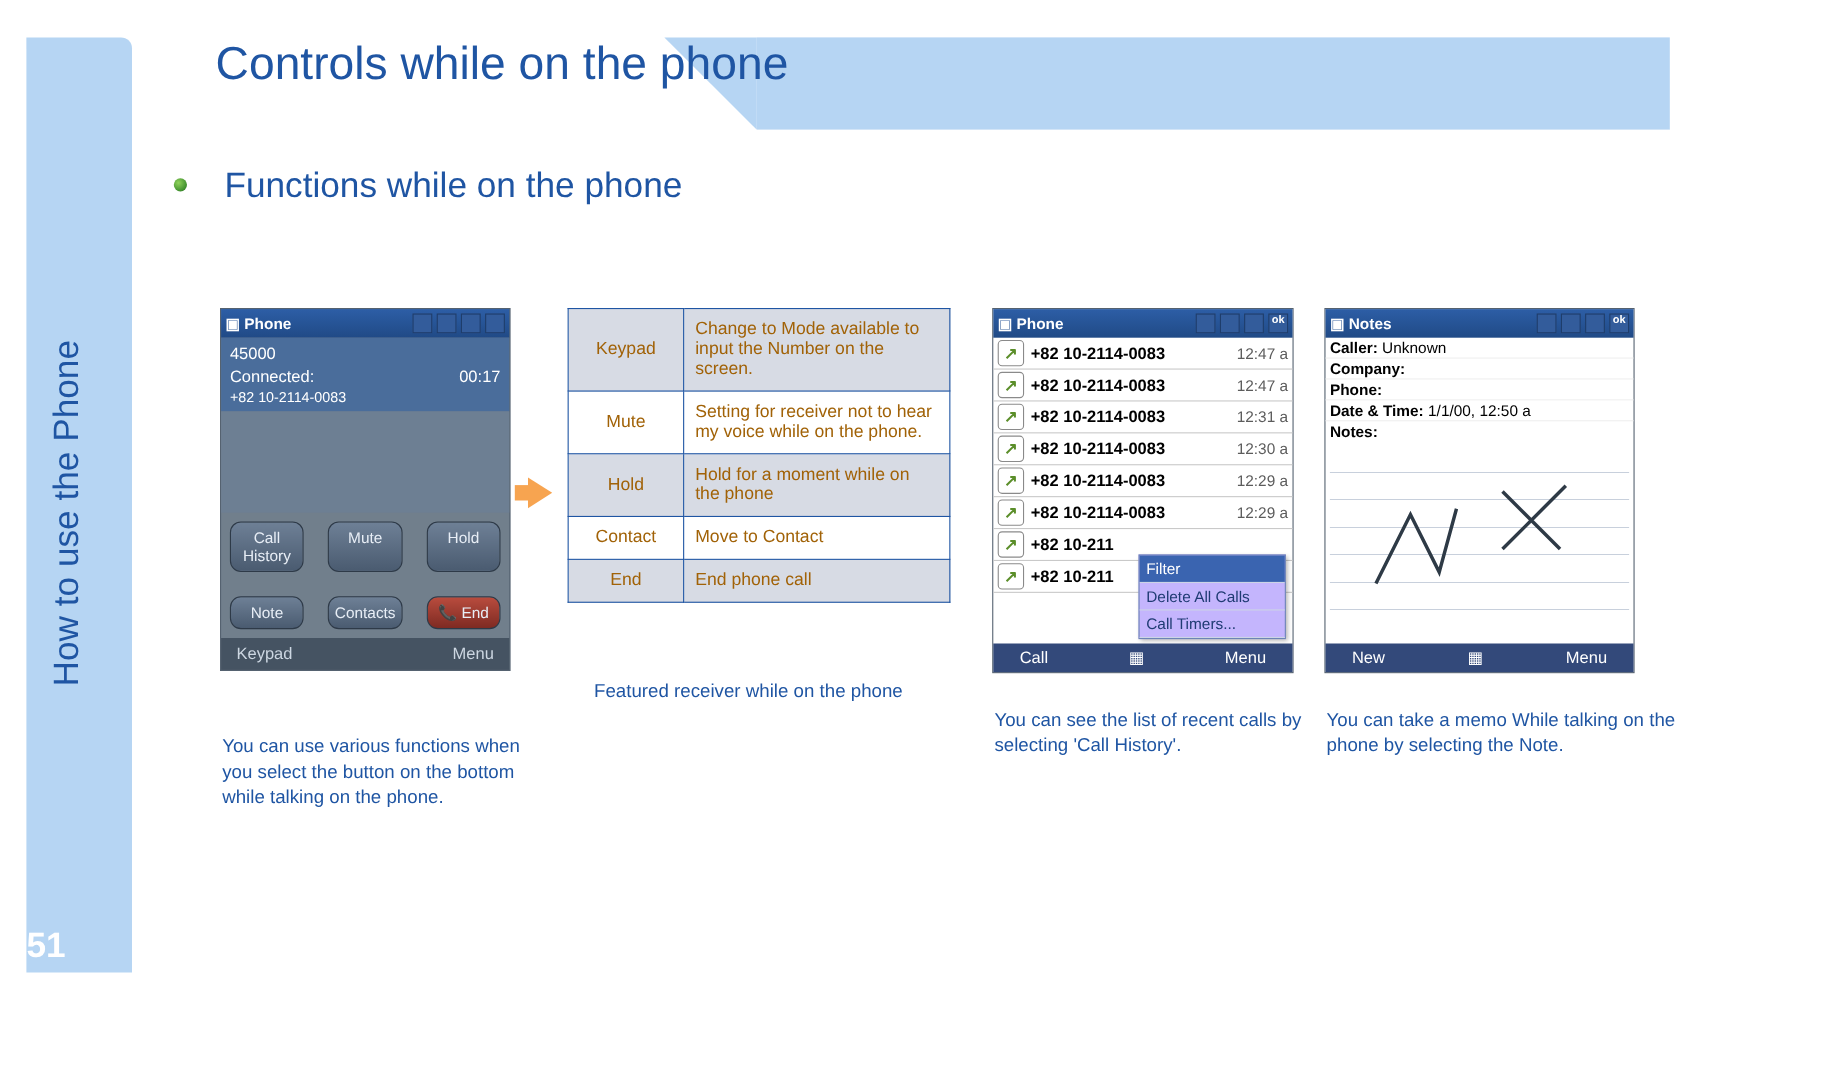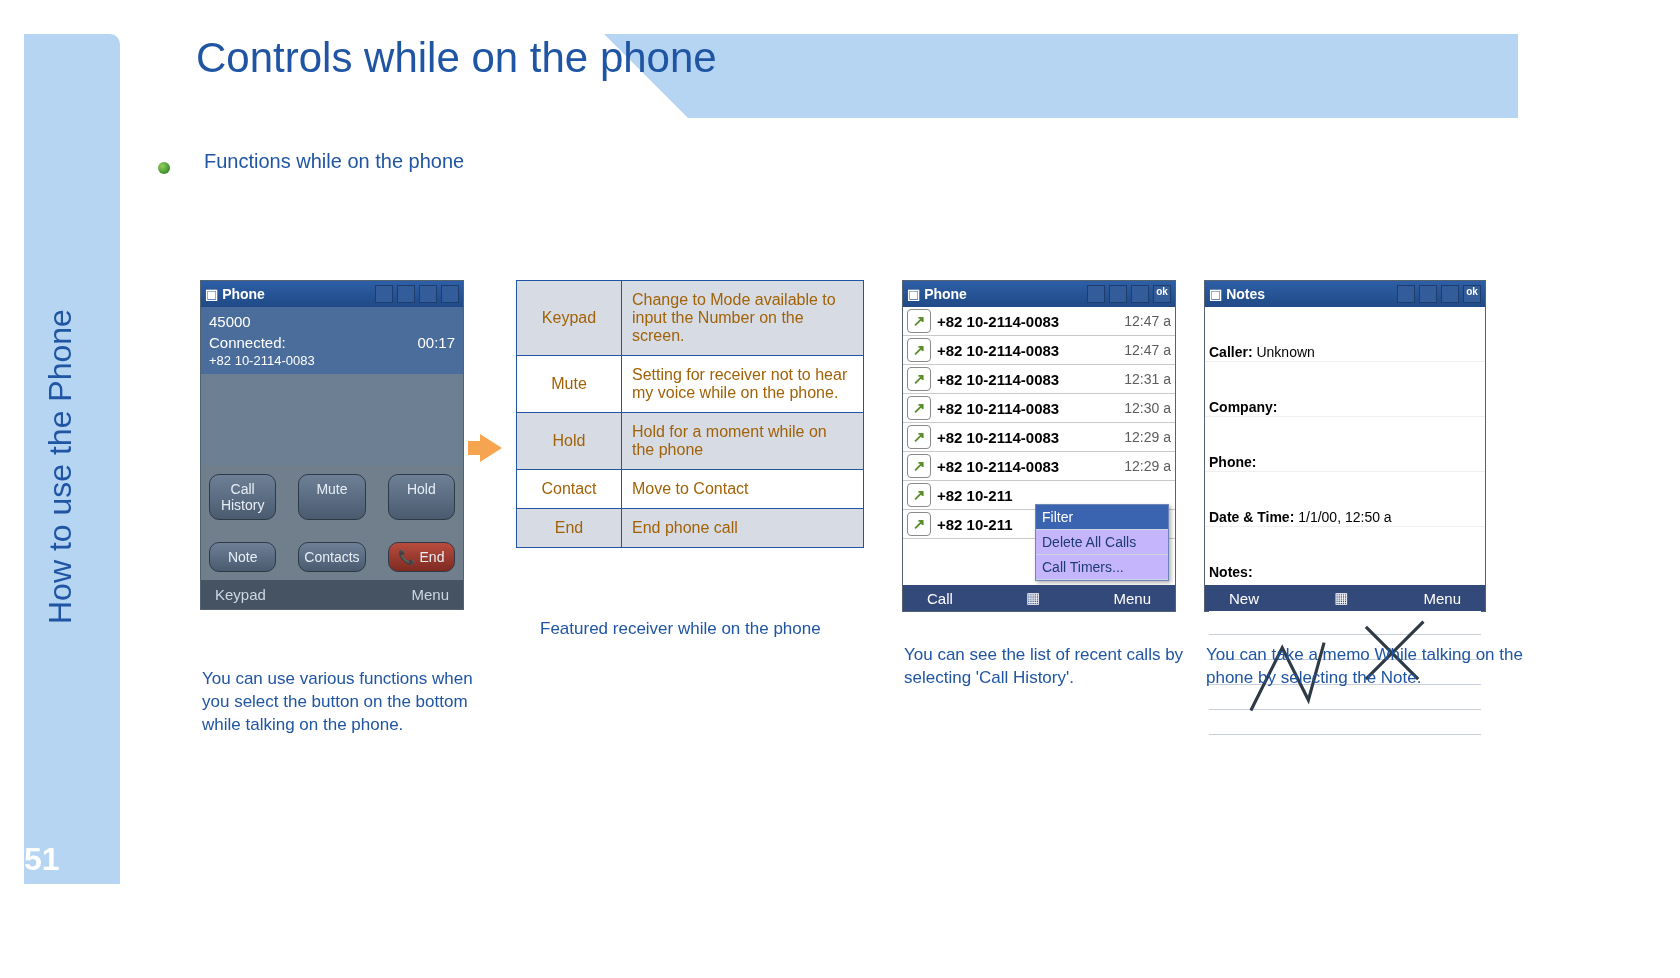--- a/index.html
+++ b/index.html
@@ -12,21 +12,21 @@
   .sidetxt{position:absolute;left:18px;top:590px;transform:rotate(-90deg);transform-origin:left top;
            font-size:32px;color:#1f55a3;white-space:nowrap;}
 
   
   .titlewrap{position:absolute;left:96px;top:0;right:0;height:84px;padding-left:37px;}
   .diag{position:absolute;right:0;top:0;width:830px;height:84px;background:#b6d5f3;}
   .diag:before{content:"";position:absolute;left:-84px;top:0;border-top:84px solid #b6d5f3;border-left:84px solid transparent;}
   .title{position:absolute;left:76px;top:0;font-size:42px;color:#1f55a3;}
 
   
-  .sub{position:absolute;left:180px;top:116px;font-size:20px;color:#1f55a3;}
+  .sub{position:absolute;left:180px;top:116px;font-size:32px;color:#1f55a3;}
   .bullet{position:absolute;left:134px;top:128px;width:12px;height:12px;border-radius:50%;
           background:radial-gradient(circle at 35% 35%,#8fd25a 0,#3f8f2e 70%,#1e4d15 100%);}
 
   
   .content{position:absolute;left:96px;top:84px;right:0;bottom:0;background:#fff;
            border-top-left-radius:40px;}
 
   
   .shot{background:#717f8c;border:1px solid #556270;position:absolute;font-size:14px;color:#fff;}
   .shot1{left:176px;top:246px;width:262px;height:328px;}
@@ -60,21 +60,21 @@
   .rt{margin-left:auto;color:#5c5c5c;font-size:14px;}
   .menuPop{position:absolute;right:6px;bottom:30px;width:132px;background:#c4b5fd;border:1px solid #6d84b4;
            font-size:14px;box-shadow:2px 2px 4px rgba(0,0,0,.3);}
   .menuPop div{padding:4px 6px;border-bottom:1px solid #ccd4e6;color:#1f3b73;}
   .menuPop div.hl{background:#3a64b0;color:#fff;}
   .botbar{position:absolute;bottom:0;left:0;right:0;background:#33497a;color:#fff;
           display:flex;justify-content:space-between;align-items:center;padding:4px 24px;font-size:15px;}
 
   
   .shot3{left:1180px;top:246px;width:280px;height:330px;background:#fff;color:#000;}
-  .nline{font-size:14px;padding:1px 4px;border-bottom:1px solid #efefef;margin-top:36px;}
+  .nline{font-size:14px;padding:1px 4px;border-bottom:1px solid #efefef;}
   .nlabel{font-weight:bold;}
   .sketch{height:150px;background:
      repeating-linear-gradient(#fff,#fff 24px,#c8d0dc 24px,#c8d0dc 25px);
      position:relative;margin:4px;}
   .sketch svg{position:absolute;inset:0;}
 </style>
 </head>
 <body>
 
 <div id="stage">

